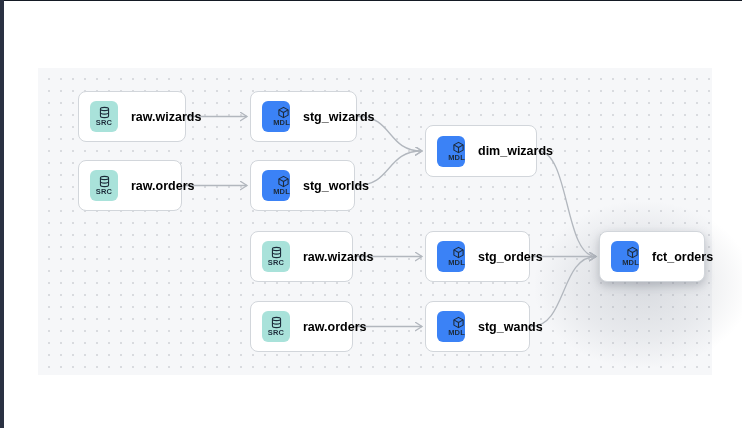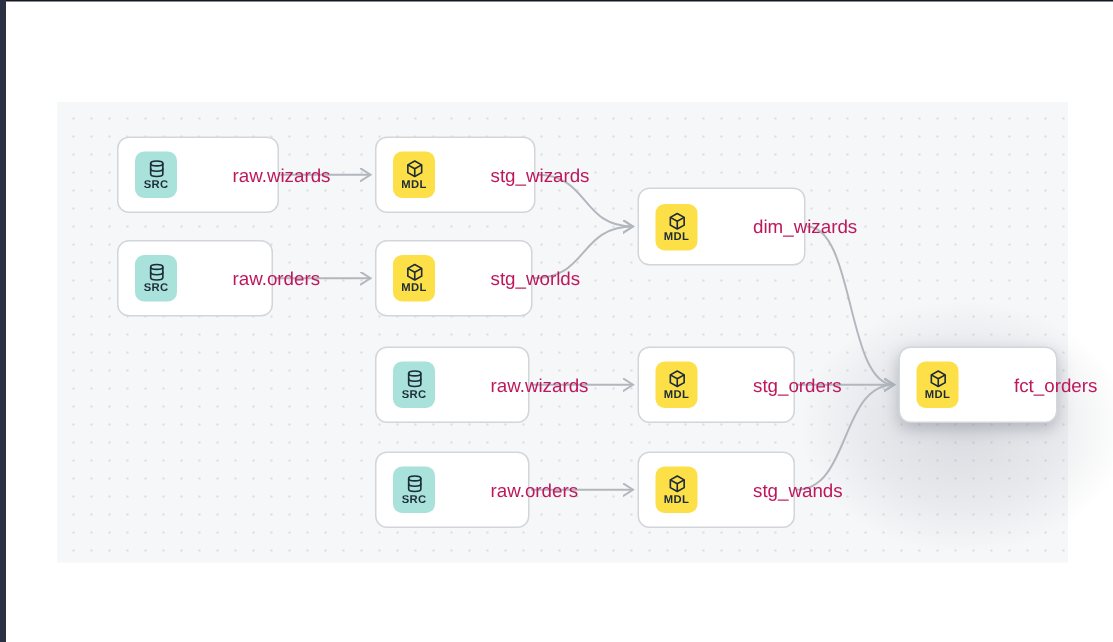--- a/index.html
+++ b/index.html
@@ -28,28 +28,28 @@
     background:#ffffff; border:1px solid #d2d6db; border-radius:8px;
     display:flex; align-items:center; gap:13px; padding-left:11px;
     cursor:pointer;
   }
   .node.highlighted { box-shadow:0 4px 10px rgba(95,100,112,0.35); }
   .badge {
     flex:0 0 auto; width:28px; height:31px; border-radius:6px;
     display:flex; flex-direction:column; align-items:center; justify-content:center;
   }
   .badge.source { background:#a9e2da; }
-  .badge.model  { background:#fde047; }
+  .badge.model  { background:#3b82f6;align-items:flex-end; }
   .badge .icon { display:block; width:13px; height:13px; }
   .badge .icon svg { display:block; width:13px; height:13px; }
   .badge-label {
     font-size:7.5px; font-weight:700; letter-spacing:0.2px;
     color:#1d2b3a; line-height:1; margin-top:0;
   }
-  .node-title { font-size:12.5px; font-weight:400; color:#be185d; white-space:nowrap;margin-left:24px; }
+  .node-title { font-size:12.5px; font-weight:700; color:#000000; white-space:nowrap; }
 </style>
 </head>
 <body>
 
 <div class="top-line"></div>
 <div class="left-bar"></div>
 <div class="dag-canvas" id="dag-canvas">
     <div class="glow" style="left: 496.5px; top: 134px; width: 215px; height: 165px;"></div>
     <svg class="edge-layer" width="674" height="307">
       <defs>

